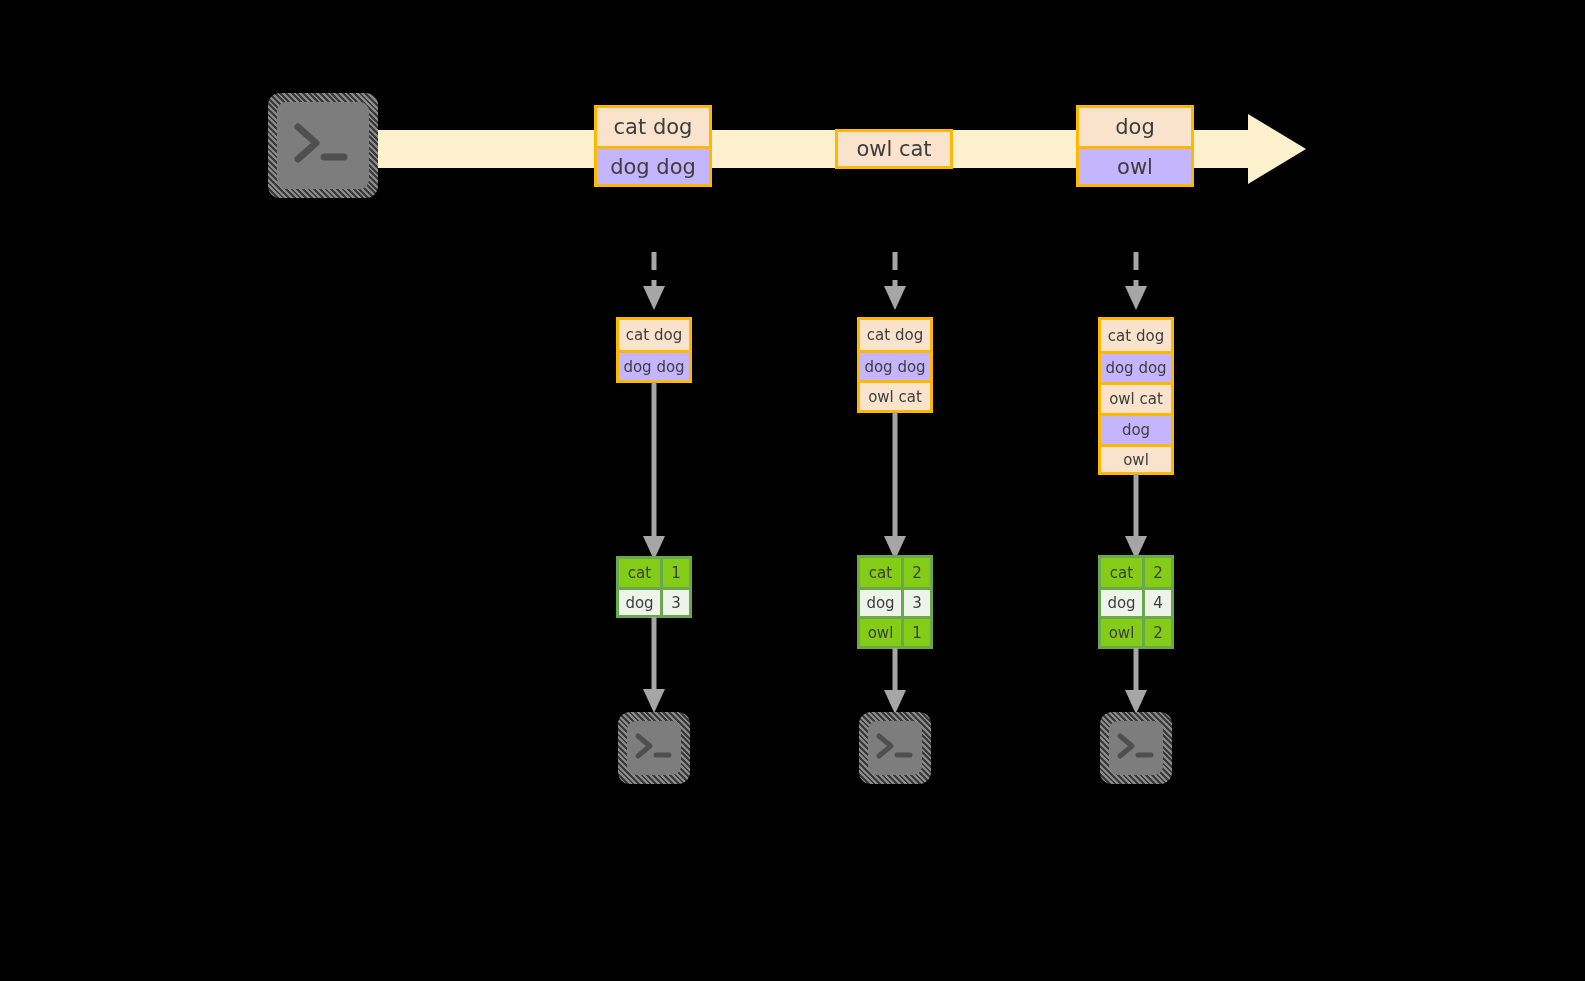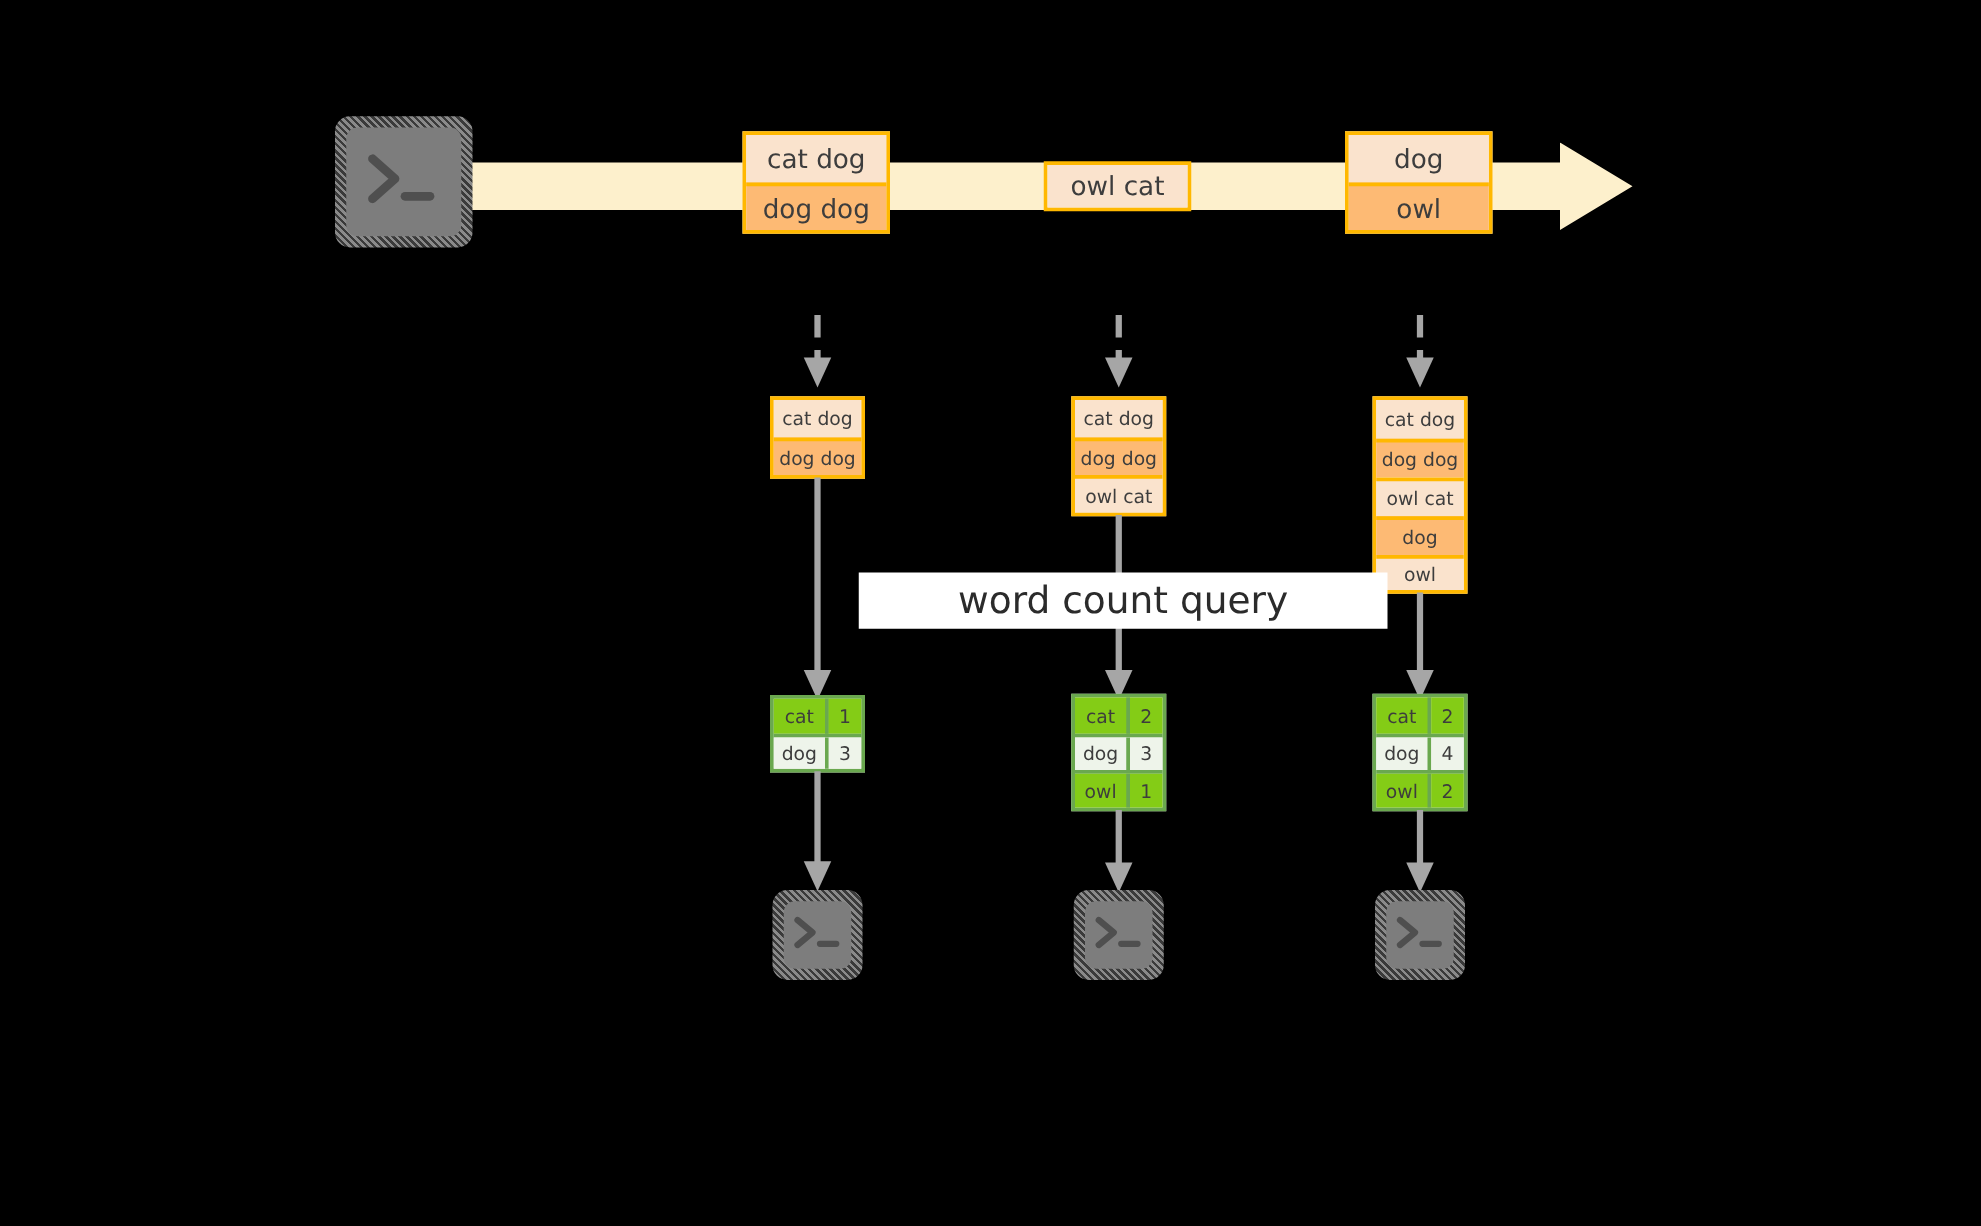--- a/index.html
+++ b/index.html
@@ -17,21 +17,21 @@
   
   .bigarrow{position:absolute;}
   .bigarrow svg{display:block;}
 
   
   .obox{position:absolute;box-sizing:border-box;border:3px solid #ffb800;
         background:#fdf2e6;display:flex;flex-direction:column;}
   .ocell{box-sizing:border-box;display:flex;align-items:center;justify-content:center;
          color:#3d3d3d;white-space:nowrap;}
   .ocell.dark{background:#fae3cd;}
-  .ocell.light{background:#fdba74;}
+  .ocell.light{background:#c4b5fd;}
   .ocell.sep{border-top:3px solid #ffb800;}
 
   
   .gbox{position:absolute;box-sizing:border-box;border:3px solid #6aa84f;
         display:flex;flex-direction:column;background:#eef4e9;}
   .grow{display:flex;box-sizing:border-box;}
   .grow.sep{border-top:3px solid #6aa84f;}
   .gcell{box-sizing:border-box;display:flex;align-items:center;justify-content:center;
          color:#3d3d3d;white-space:nowrap;}
   .gcell.k{border-right:3px solid #6aa84f;}
@@ -130,23 +130,20 @@
       <path d="M3,124 L25,124 L14,148 Z" fill="#a6a6a6"></path>
     </svg>
   </div>
   <div class="conn" style="left:1122px;top:474px;">
     <svg width="28" height="90" viewBox="0 0 28 90">
       <line x1="14" y1="0" x2="14" y2="64" stroke="#a6a6a6" stroke-width="5"></line>
       <path d="M3,62 L25,62 L14,86 Z" fill="#a6a6a6"></path>
     </svg>
   </div>
 
-  <div class="labelband" style="left:687px;top:458px;width:423px;height:45px;font-size:30px;">
-    <span>word count query</span>
-  </div>
 
   <div class="gbox" style="left:616px;top:556px;width:76px;height:62px;font-size:15px;">
     <div class="grow d" style="height:28px;">
       <div class="gcell k" style="width:44px;">cat</div>
       <div class="gcell" style="flex:1;">1</div>
     </div>
     <div class="grow l sep" style="flex:1;">
       <div class="gcell k" style="width:44px;">dog</div>
       <div class="gcell" style="flex:1;">3</div>
     </div>

